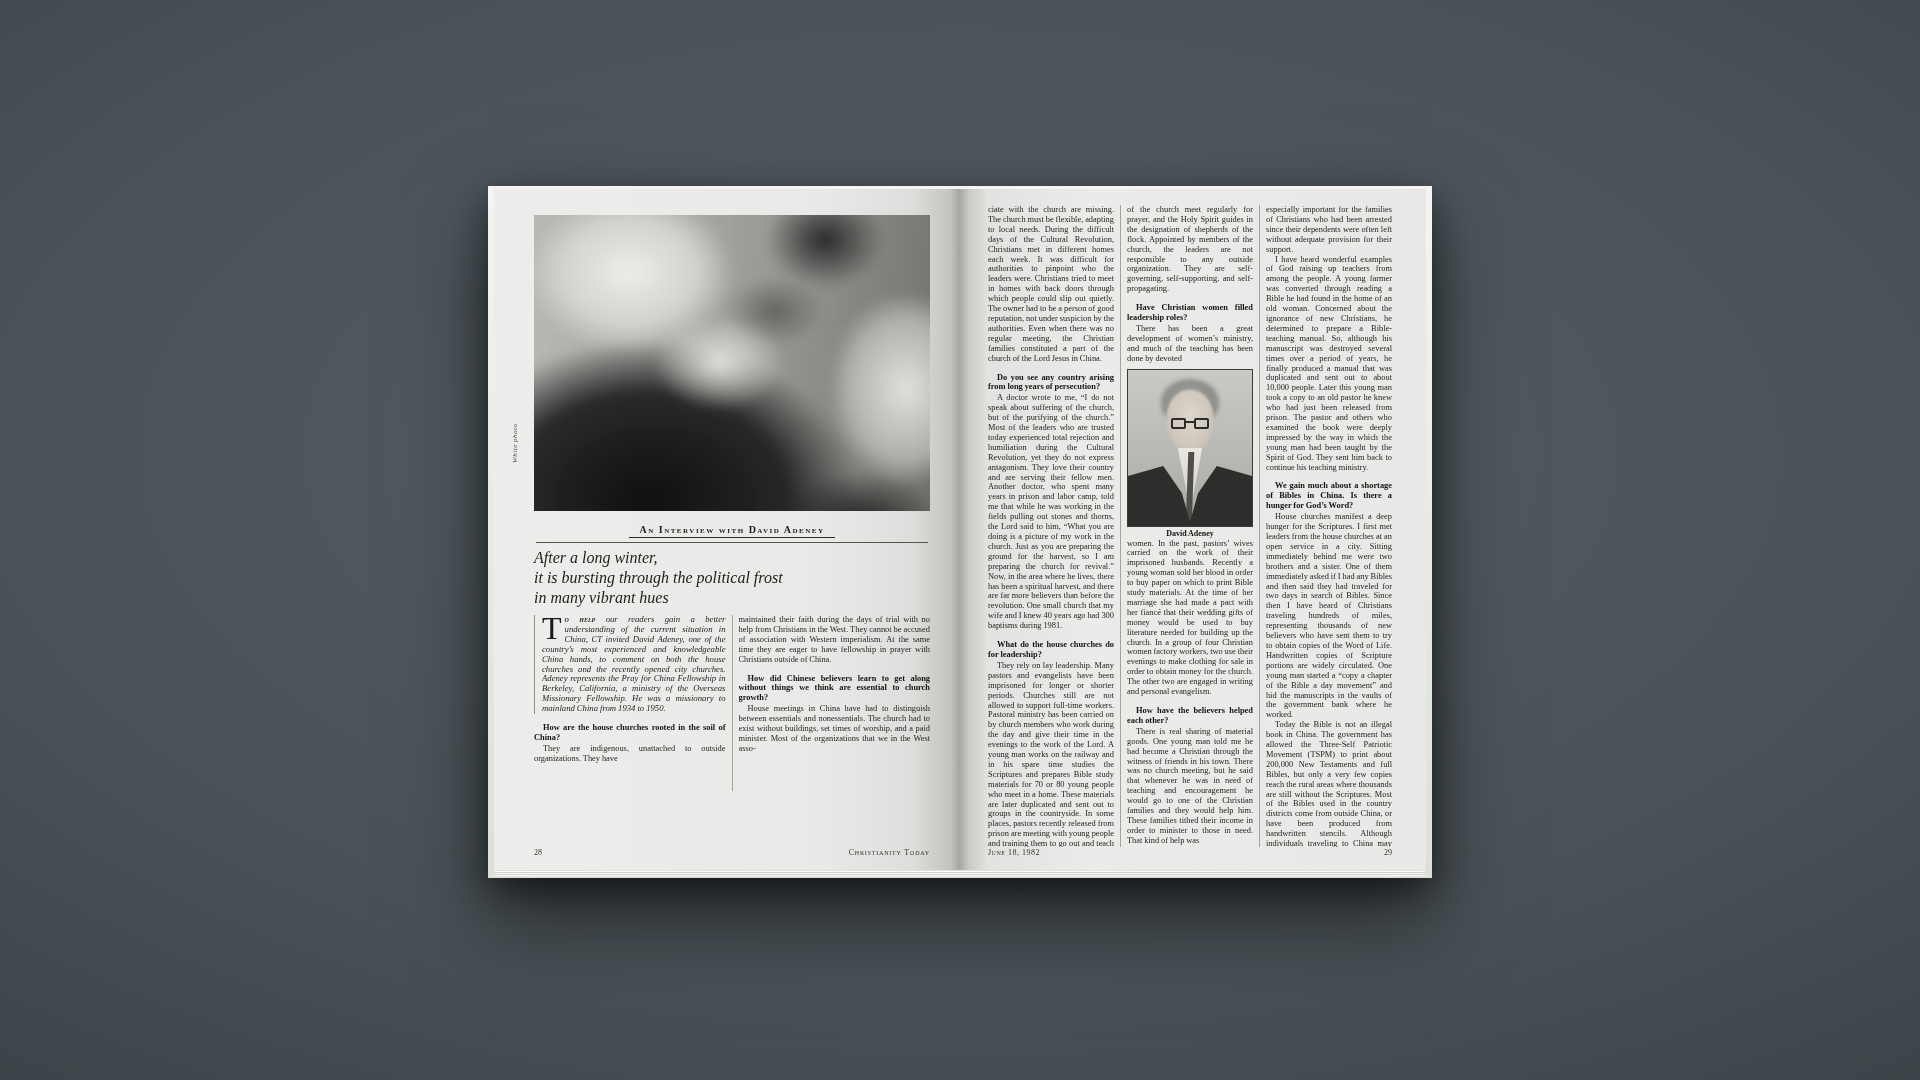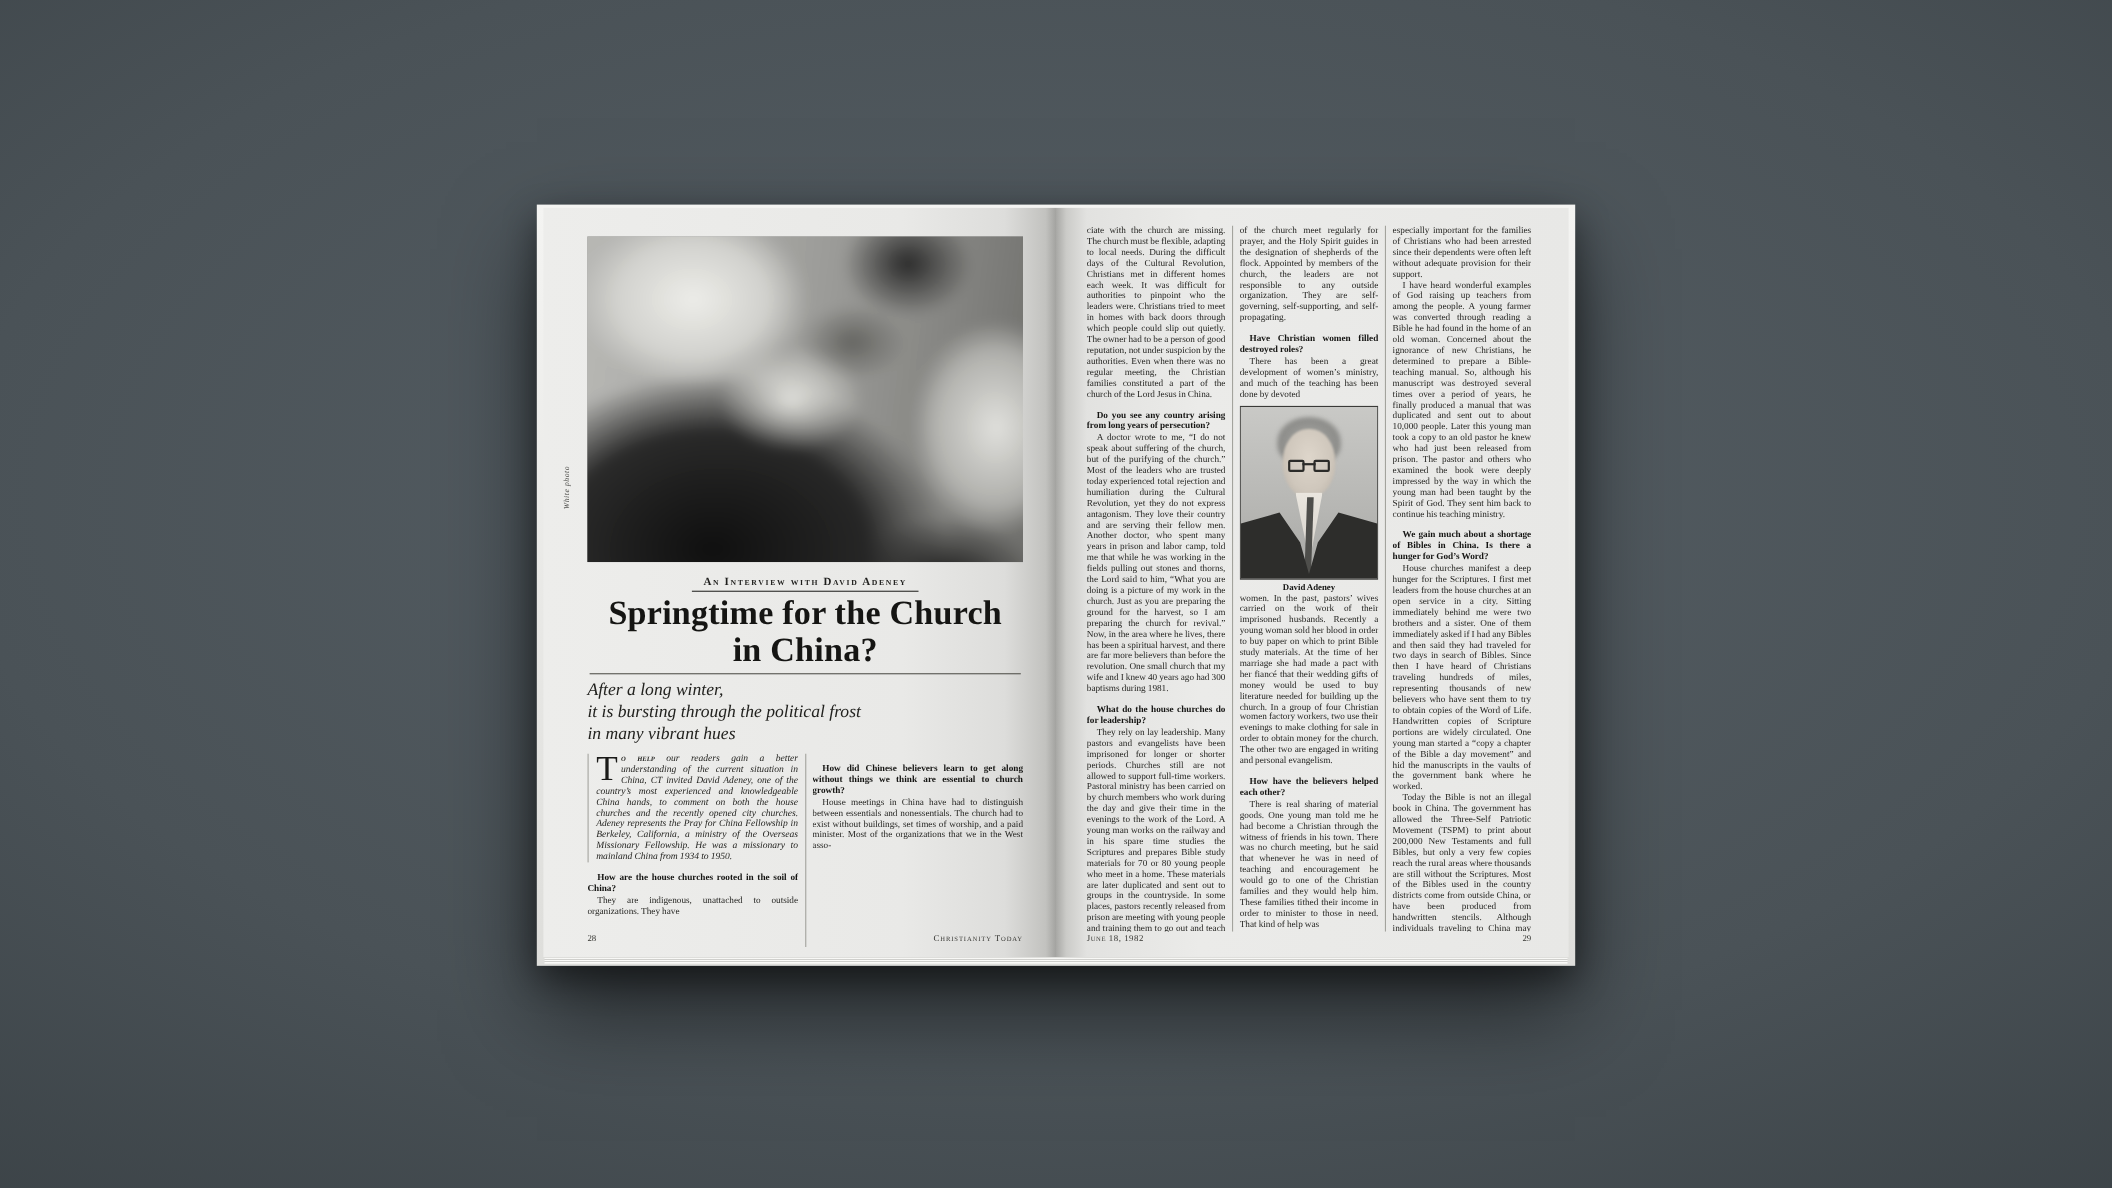--- a/index.html
+++ b/index.html
@@ -116,40 +116,37 @@
           <div class="photo-art">
             <div class="photo-blur"></div>
           </div>
           <div class="photo-credit">White photo</div>
         </div>
 
         <div class="kicker-row">
           <span class="kicker">An Interview with David Adeney</span>
         </div>
 
-        <h1 class="title">
-          <span>Springtime for the Church</span>
-          <span>in China?</span>
-        </h1>
         <div class="title-rule"></div>
 
         <div class="subtitle">
           <span>After a long winter,</span>
           <span>it is bursting through the political frost</span>
           <span>in many vibrant hues</span>
         </div>
 
         <div class="cols two">
           <div class="col">
             <p class="intro"><span class="dropcap">T</span><span class="lead">o help</span><span> our readers gain a better understanding of the current situation in China, CT invited David Adeney, one of the country’s most experienced and knowledgeable China hands, to comment on both the house churches and the recently opened city churches. Adeney represents the Pray for China Fellowship in Berkeley, California, a ministry of the Overseas Missionary Fellowship. He was a missionary to mainland China from 1934 to 1950.</span></p>
             <p class="qh">How are the house churches rooted in the soil of China?</p>
             <p class="p">They are indigenous, unattached to outside organizations. They have</p>
           </div>
           <div class="colrule"></div>
           <div class="col">
+            <p class="p cont">maintained their faith during the days of trial with no help from Christians in the West. They cannot be accused of association with Western imperialism. At the same time they are eager to have fellowship in prayer with Christians outside of China.</p>
             <p class="qh">How did Chinese believers learn to get along without things we think are essential to church growth?</p>
             <p class="p">House meetings in China have had to distinguish between essentials and nonessentials. The church had to exist without buildings, set times of worship, and a paid minister. Most of the organizations that we in the West asso-</p>
           </div>
         </div>
 
         <div class="folio">
           <span class="pagenum">28</span>
           <span class="mag">Christianity Today</span>
         </div>
       </div>
@@ -161,21 +158,21 @@
             <p class="p cont">ciate with the church are missing. The church must be flexible, adapting to local needs. During the difficult days of the Cultural Revolution, Christians met in different homes each week. It was difficult for authorities to pinpoint who the leaders were. Christians tried to meet in homes with back doors through which people could slip out quietly. The owner had to be a person of good reputation, not under suspicion by the authorities. Even when there was no regular meeting, the Christian families constituted a part of the church of the Lord Jesus in China.</p>
             <p class="qh">Do you see any country arising from long years of persecution?</p>
             <p class="p">A doctor wrote to me, “I do not speak about suffering of the church, but of the purifying of the church.” Most of the leaders who are trusted today experienced total rejection and humiliation during the Cultural Revolution, yet they do not express antagonism. They love their country and are serving their fellow men. Another doctor, who spent many years in prison and labor camp, told me that while he was working in the fields pulling out stones and thorns, the Lord said to him, “What you are doing is a picture of my work in the church. Just as you are preparing the ground for the harvest, so I am preparing the church for revival.” Now, in the area where he lives, there has been a spiritual harvest, and there are far more believers than before the revolution. One small church that my wife and I knew 40 years ago had 300 baptisms during 1981.</p>
             <p class="qh">What do the house churches do for leadership?</p>
             <p class="p">They rely on lay leadership. Many pastors and evangelists have been imprisoned for longer or shorter periods. Churches still are not allowed to support full-time workers. Pastoral ministry has been carried on by church members who work during the day and give their time in the evenings to the work of the Lord. A young man works on the railway and in his spare time studies the Scriptures and prepares Bible study materials for 70 or 80 young people who meet in a home. These materials are later duplicated and sent out to groups in the countryside. In some places, pastors recently released from prison are meeting with young people and training them to go out and teach groups of new believers.</p>
 
           </div>
           <div class="colrule"></div>
           <div class="col">
             <p class="p cont">of the church meet regularly for prayer, and the Holy Spirit guides in the designation of shepherds of the flock. Appointed by members of the church, the leaders are not responsible to any outside organization. They are self-governing, self-supporting, and self-propagating.</p>
-            <p class="qh">Have Christian women filled destroyed roles?</p>
+            <p class="qh">Have Christian women filled leadership roles?</p>
             <p class="p">There has been a great development of women’s ministry, and much of the teaching has been done by devoted</p>
             <div class="portrait">
               <div class="hair"></div>
               <div class="face"></div>
               <div class="lens l"></div>
               <div class="lens r"></div>
               <div class="bridge"></div>
               <div class="shirt"></div>
               <div class="tie"></div>
               <div class="suit"></div>

